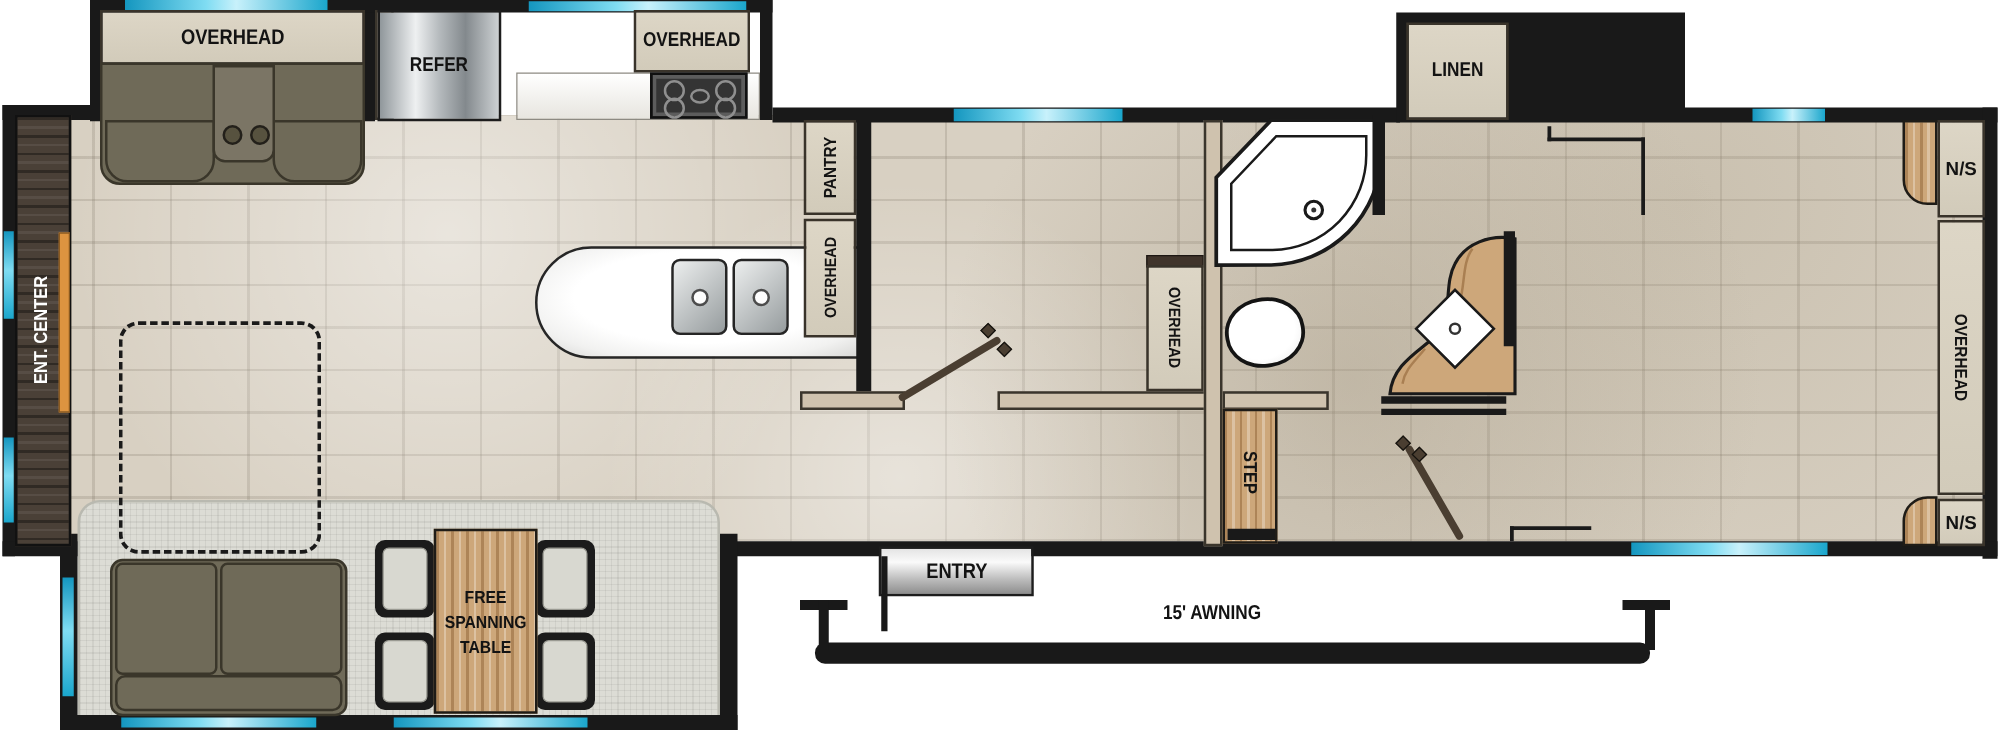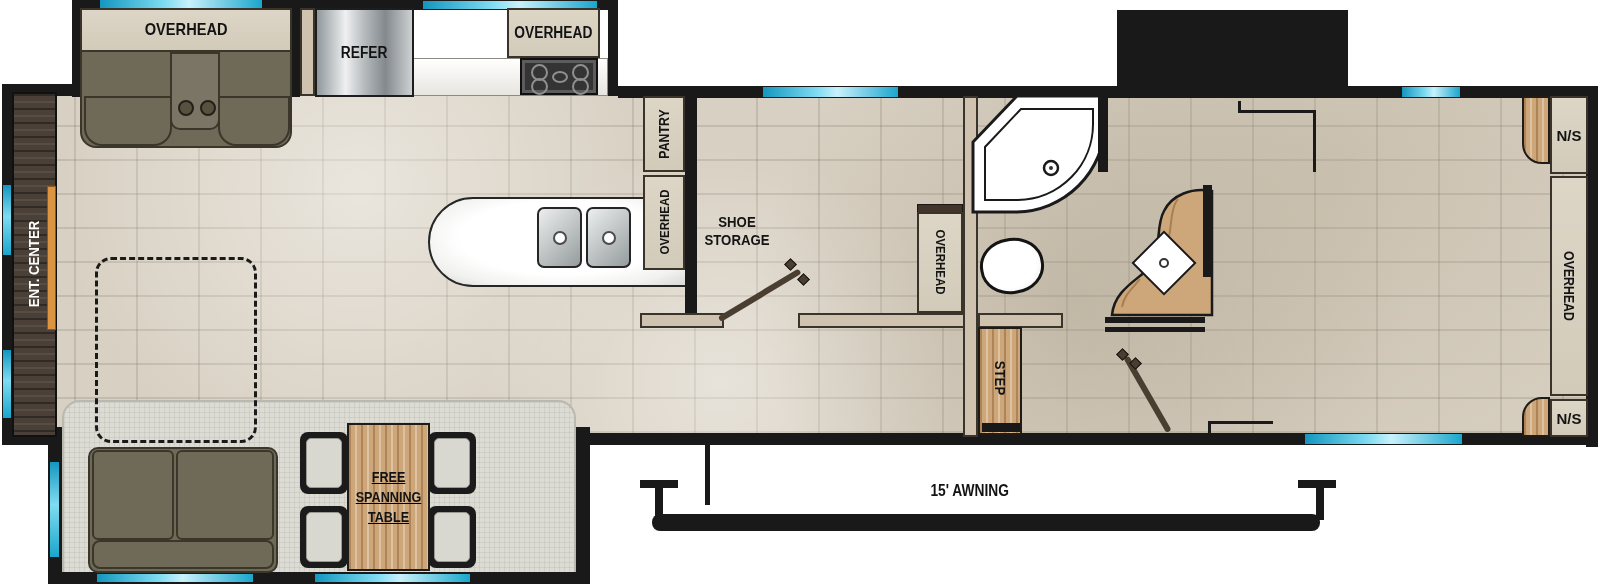--- a/index.html
+++ b/index.html
@@ -8,21 +8,21 @@
     font-family:"Liberation Sans",sans-serif;
   }
   .abs{position:absolute;box-sizing:border-box;}
   .wall{background:#191919;}
   .tline{background:#1a1a1a;}
   .cab{background:linear-gradient(180deg,#ddd6c6,#d2cbba);border:2px solid #39332a;}
   .iwall{background:#cfc2ae;border:2px solid #3a352c;}
   .win{background:linear-gradient(90deg,#1496bf,#7fdcf2 40%,#c8f1fb 55%,#1aa6cc);}
   .winv{background:linear-gradient(180deg,#1496bf,#7fdcf2 45%,#1aa6cc);}
   .whitef{background:radial-gradient(ellipse at 50% 45%,#ffffff 55%,#f1f1f0 78%,#d5d5d3 100%);border:2px solid #262626;}
-  .wood{background-color:#cda77a;background-image:repeating-linear-gradient(90deg,rgba(125,80,35,.40) 0 2px,rgba(0,0,0,0) 2px 6px,rgba(255,255,255,.30) 6px 8px,rgba(0,0,0,0) 8px 12px);border:2px solid #1f1c17;text-decoration:underline;}
+  .wood{background-color:#cda77a;background-image:repeating-linear-gradient(90deg,rgba(125,80,35,.40) 0 2px,rgba(0,0,0,0) 2px 6px,rgba(255,255,255,.30) 6px 8px,rgba(0,0,0,0) 8px 12px);border:2px solid #1f1c17;}
   .olive{background:#6f6a58;border:2px solid #3a362a;}
   .steel{background:linear-gradient(90deg,#90979b,#eef0f1 30%,#b5babd 50%,#83898d 72%,#cdd1d3);border:2px solid #1d1d1d;}
   .silver{background:linear-gradient(180deg,#e4e4e4,#fafafa 30%,#bcbcbc 68%,#8e8e8e);border:2px solid #1d1d1d;}
   .tile{
     background-color:#d8d0c2;
     background-image:
       radial-gradient(circle at 22% 28%,rgba(255,255,255,.45),rgba(255,255,255,0) 24%),
       radial-gradient(circle at 68% 62%,rgba(160,148,126,.38),rgba(160,148,126,0) 30%),
       radial-gradient(circle at 45% 85%,rgba(255,255,255,.40),rgba(255,255,255,0) 26%),
       radial-gradient(circle at 85% 20%,rgba(170,158,134,.30),rgba(170,158,134,0) 28%),
@@ -73,39 +73,42 @@
   <div class="abs cab ctr" style="left:80px;top:8px;width:212px;height:44px;">
     <span class="lbl sqz" style="font-size:17px;">OVERHEAD</span>
   </div>
 
   <div class="abs wall" style="left:292px;top:0px;width:326px;height:10px;"></div>
   <div class="abs win" style="left:423px;top:1px;width:174px;height:8px;"></div>
   <div class="abs wall" style="left:608px;top:0px;width:10px;height:96px;"></div>
   <div class="abs iwall" style="left:300px;top:8px;width:15px;height:88px;"></div>
 
   <div class="abs" style="left:413px;top:58px;width:195px;height:38px;background:linear-gradient(180deg,#ffffff,#e7e5df);border:1px solid #8d8a82;"></div>
-  <div class="abs steel ctr" style="left:315px;top:8px;width:99px;height:89px;">
+  <div class="abs steel ctr" style="left:302px;top:8px;width:99px;height:89px;">
     <span class="lbl sqz" style="font-size:16px;">REFER</span>
   </div>
   <div class="abs cab ctr" style="left:507px;top:8px;width:93px;height:50px;">
     <span class="lbl sqz" style="font-size:16px;">OVERHEAD</span>
   </div>
 
   <div class="abs" style="left:520px;top:58px;width:78px;height:37px;background:#343434;border:2px solid #101010;box-shadow:inset 0 0 0 3px #5c5c5c;">
     <div class="burner" style="left:9px;top:4px;"></div>
     <div class="burner" style="left:50px;top:4px;"></div>
     <div class="burner" style="left:9px;top:18px;"></div>
     <div class="burner" style="left:50px;top:18px;"></div>
     <div class="abs" style="left:30px;top:11px;width:16px;height:12px;border:2px solid #8f8f8f;border-radius:50%;"></div>
   </div>
 
   <div class="abs wall" style="left:618px;top:86px;width:502px;height:12px;"></div>
   <div class="abs win" style="left:763px;top:87px;width:135px;height:10px;"></div>
 
   <div class="abs wall" style="left:1117px;top:10px;width:231px;height:88px;"></div>
+  <div class="abs cab ctr" style="left:1125px;top:18px;width:82px;height:78px;">
+    <span class="lbl sqz" style="font-size:16px;">LINEN</span>
+  </div>
 
   <div class="abs wall" style="left:1348px;top:86px;width:250px;height:12px;"></div>
   <div class="abs win" style="left:1402px;top:87px;width:58px;height:10px;"></div>
   <div class="abs wall" style="left:1586px;top:86px;width:12px;height:361px;"></div>
 
   <div class="abs wall" style="left:2px;top:433px;width:60px;height:12px;"></div>
   <div class="abs wall" style="left:578px;top:433px;width:1020px;height:12px;"></div>
   <div class="abs win" style="left:1305px;top:434px;width:157px;height:10px;"></div>
 
   <div class="abs wall" style="left:48px;top:427px;width:14px;height:157px;"></div>
@@ -133,23 +136,20 @@
   <div class="abs sink" style="left:586px;top:207px;width:45px;height:61px;">
       <div class="sdot"></div>
     </div>
 
   <div class="abs cab" style="left:643px;top:96px;width:42px;height:76px;"></div>
   <span class="vtext rneg" style="left:664px;top:134px;font-size:14px;">PANTRY</span>
   <div class="abs cab" style="left:643px;top:175px;width:42px;height:95px;"></div>
   <span class="vtext rneg" style="left:664px;top:222px;font-size:13px;">OVERHEAD</span>
 
   <div class="abs wall" style="left:685px;top:96px;width:12px;height:231px;"></div>
-  <div class="abs ctr" style="left:694px;top:208px;width:86px;height:46px;">
-    <span class="lbl" style="font-size:15px;white-space:normal;line-height:1.2;transform:scaleX(.88);">SHOE STORAGE</span>
-  </div>
 
   <div class="abs iwall" style="left:640px;top:313px;width:84px;height:15px;"></div>
   <div class="abs iwall" style="left:798px;top:313px;width:265px;height:15px;"></div>
 
   <div class="abs door" style="left:800px;top:268px;width:94px;transform:rotate(149deg);"></div>
   <div class="abs hsq" style="left:786px;top:260px;"></div>
   <div class="abs hsq" style="left:799px;top:275px;"></div>
 
   <div class="abs" style="left:917px;top:204px;width:46px;height:10px;background:#40342b;border:1px solid #1d1713;"></div>
   <div class="abs cab" style="left:917px;top:212px;width:46px;height:101px;"></div>
@@ -164,20 +164,23 @@
     <circle cx="88" cy="80" r="7" fill="#ffffff" stroke="#1a1a1a" stroke-width="2.5"></circle>
     <circle cx="88" cy="80" r="2" fill="#333333"></circle>
   </svg>
 
   <div class="abs" style="left:980px;top:238px;width:64px;height:56px;background:radial-gradient(ellipse at 45% 45%,#ffffff 60%,#e8e8e8);border:3px solid #141414;border-radius:48%;transform:rotate(-8deg);"></div>
 
   <div class="abs wood" style="left:978px;top:327px;width:44px;height:108px;"></div>
   <span class="vtext rpos" style="left:1000px;top:378px;font-size:15px;">STEP</span>
   <div class="abs wall" style="left:982px;top:423px;width:38px;height:9px;"></div>
 
+  <div class="abs silver ctr" style="left:703px;top:437px;width:124px;height:40px;">
+    <span class="lbl sqz" style="font-size:17px;">ENTRY</span>
+  </div>
   <div class="abs wall" style="left:705px;top:445px;width:5px;height:60px;"></div>
 
   <div class="abs ctr" style="left:900px;top:482px;width:140px;height:18px;">
     <span class="lbl sqz" style="font-size:16px;">15' AWNING</span>
   </div>
   <div class="abs wall" style="left:652px;top:514px;width:668px;height:17px;border-radius:8px;"></div>
   <div class="abs wall" style="left:640px;top:480px;width:38px;height:8px;"></div>
   <div class="abs wall" style="left:655px;top:480px;width:8px;height:40px;"></div>
   <div class="abs wall" style="left:1298px;top:480px;width:38px;height:8px;"></div>
   <div class="abs wall" style="left:1316px;top:480px;width:8px;height:40px;"></div>

